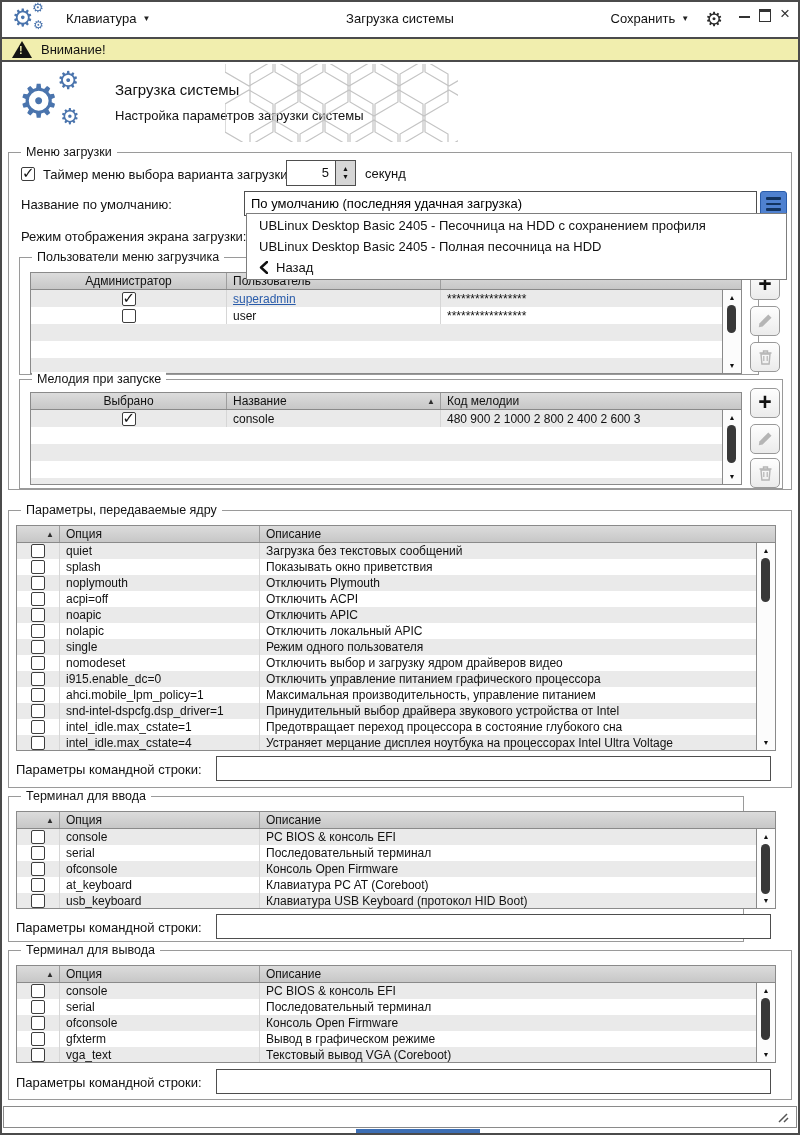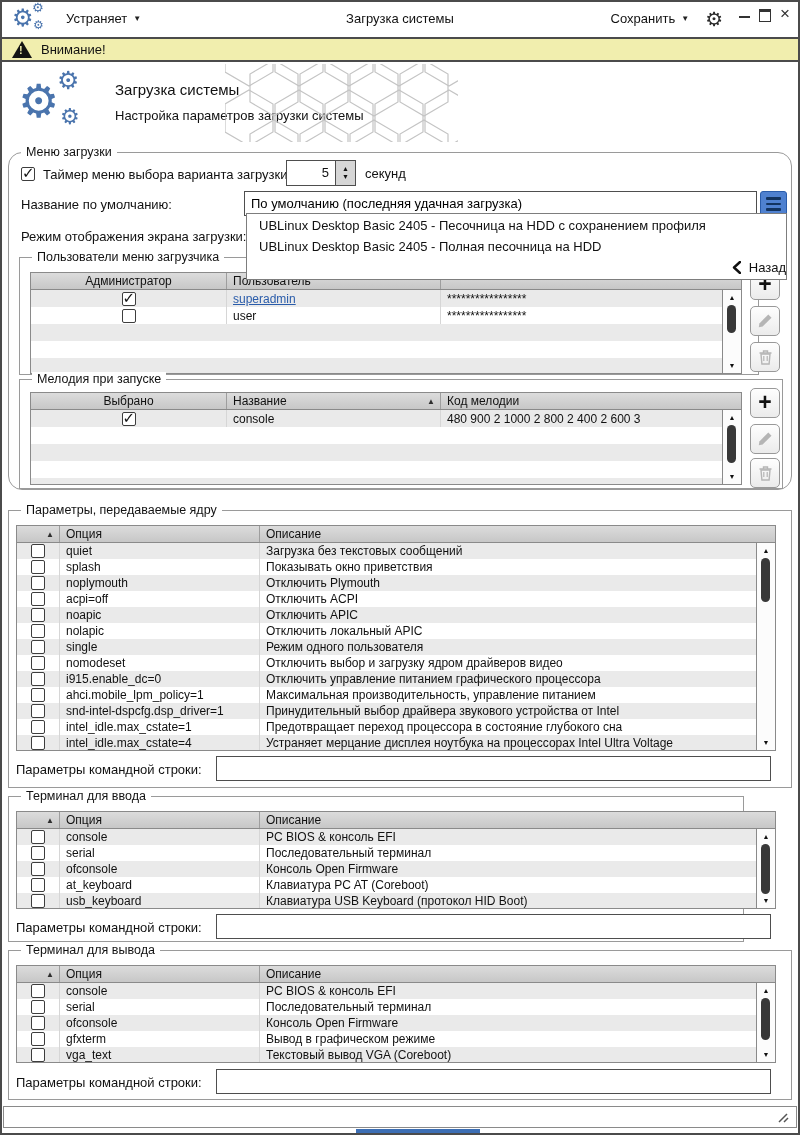--- a/index.html
+++ b/index.html
@@ -63,21 +63,21 @@
   .tinput{position:absolute;border:1px solid #4e4e4e;background:#fff;font-family:inherit;font-size:13px;
           padding:0 6px;box-sizing:border-box;}
   .hamburger{position:absolute;width:27px;height:26px;background:#4f81d0;border:1px solid #2a5caa;border-radius:3px;
              display:flex;flex-direction:column;align-items:center;justify-content:center;gap:3px;box-sizing:border-box;}
   .hamburger i{display:block;width:15px;height:2.5px;background:#12335f;border-radius:1px;}
 
   
   .popup{position:absolute;left:246px;top:213px;width:541px;height:67px;background:#fff;
          border:1px solid #7d7d7d;z-index:60;box-sizing:border-box;padding-top:1px;}
   .popup-item{height:21px;line-height:21px;padding-left:12px;font-size:13px;white-space:nowrap;overflow:hidden;}
-  .popup-item.back{display:flex;align-items:center;gap:8px;font-size:13px;justify-content:flex-end;}
+  .popup-item.back{display:flex;align-items:center;gap:8px;font-size:13px;}
 
   
   .tbl{position:absolute;border:1px solid #8a8a8a;background:#fff;box-sizing:border-box;overflow:hidden;}
   .thead{display:flex;height:17px;background:linear-gradient(#dcdcdc,#c7c7c7);border-bottom:1px solid #8a8a8a;box-sizing:border-box;}
   .th{font-size:12px;display:flex;align-items:center;padding-left:6px;box-sizing:border-box;white-space:nowrap;overflow:hidden;}
   .th + .th{border-left:1px solid #9e9e9e;}
   .trow{display:flex;height:17px;align-items:flex-start;box-sizing:border-box;background:#fff;}
   .trow.h16{height:16px;}
   .trow.alt{background:#eaeaea;}
   .td{font-size:12px;display:flex;align-items:center;padding-left:6px;box-sizing:border-box;
@@ -118,21 +118,21 @@
 </head>
 <body>
 
 <div class="titlebar">
   <div class="tb-logo">
     <span class="gear g1">⚙</span>
     <span class="gear g2">⚙</span>
     <span class="gear g3">⚙</span>
   </div>
   <div class="tb-btn">
-    <span>Устраняет</span>
+    <span>Клавиатура</span>
     <span class="caret">▼</span>
   </div>
   <div class="tb-title">Загрузка системы</div>
   <div class="tb-right">
     <div class="tb-btn" style="margin-left:0">
       <span>Сохранить</span>
       <span class="caret">▼</span>
     </div>
     <span class="tb-gear">⚙</span>
     <div class="winctl">
@@ -176,21 +176,21 @@
         <use href="#hx" x="150" y="26"></use>
         <use href="#hx" x="200" y="26"></use>
       <use href="#hx" x="25" y="56"></use>
         <use href="#hx" x="75" y="56"></use>
         <use href="#hx" x="125" y="56"></use>
         <use href="#hx" x="175" y="56"></use>
     </g>
   </svg>
 </div>
 
-<div class="group" style="left:8px;top:152px;width:784px;height:338px;border-radius:14px;">
+<div class="group" style="left:8px;top:152px;width:784px;height:338px;">
   <span class="gtitle">Меню загрузки</span>
 
   <span class="cbx checked" style="position:absolute;left:12px;top:14px;"></span>
   <span class="lbl" style="left:34px;top:14px;">Таймер меню выбора варианта загрузки:</span>
   <div class="spinbox" style="left:277px;top:7px;width:70px;height:26px;">
     <div class="spin-val">5</div>
     <div class="spin-btns">
       <span>▲</span>
       <span>▼</span>
     </div>

